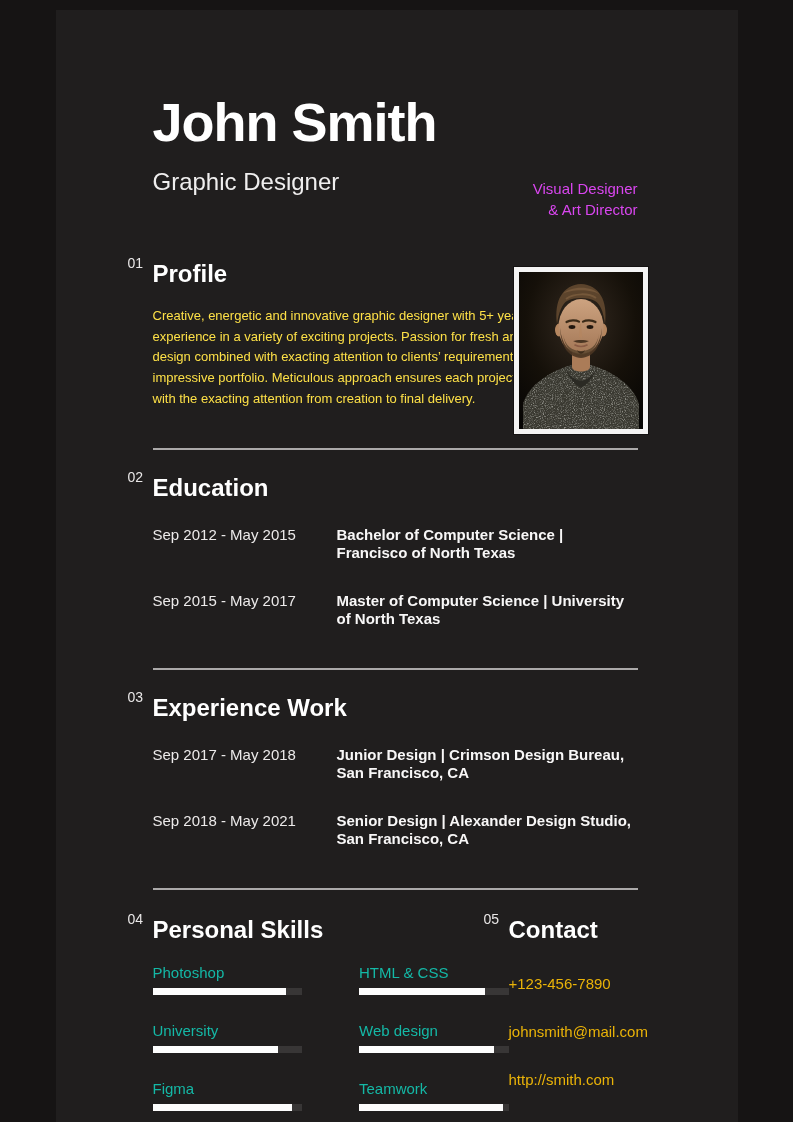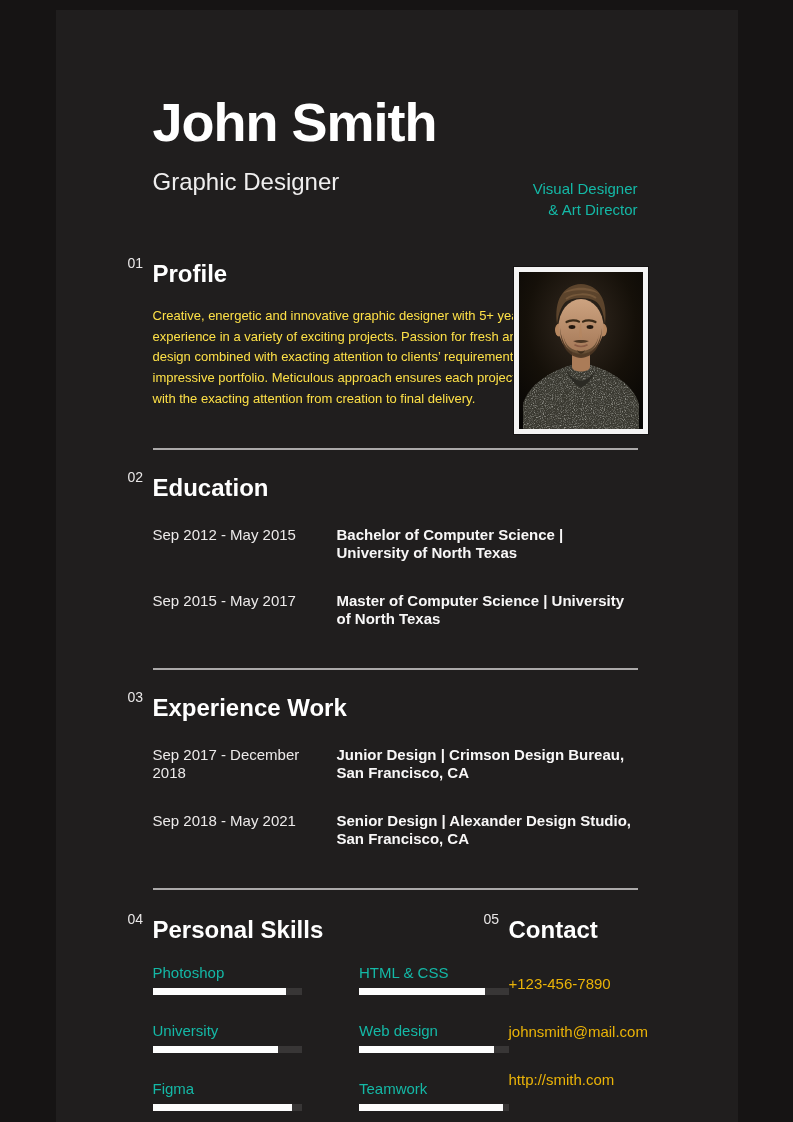--- a/index.html
+++ b/index.html
@@ -17,21 +17,21 @@
   
   .name{
     font-size:54px;line-height:1;font-weight:700;color:#ffffff;
     letter-spacing:-1px;margin:0;
   }
   .subtitle{
     font-size:24px;font-weight:400;color:#efeeee;margin-top:19px;
   }
   .side-title{
     position:absolute;top:168px;right:100px;
-    text-align:right;font-size:15px;line-height:21px;color:#14b8a6;
+    text-align:right;font-size:15px;line-height:21px;color:#d946ef;
   }
   
   .section{position:relative;}
   .sec-head{position:relative;margin:0;}
   .sec-num{
     position:absolute;left:-25px;top:-5px;
     font-size:14px;font-weight:400;color:#e9e7e7;text-align:center;
   }
   .sec-title{
     font-size:24px;font-weight:700;color:#ffffff;margin:0;letter-spacing:0;
@@ -152,37 +152,37 @@
 
   <hr class="divider">
 
   <div class="section timeline">
     <div class="sec-head">
       <span class="sec-num">02</span>
       <h2 class="sec-title">Education</h2>
     </div>
     <div class="t-row">
       <div class="t-dates">Sep 2012 - May 2015</div>
-      <div class="t-desc">Bachelor of Computer Science | University of North Texas</div>
+      <div class="t-desc">Bachelor of Computer Science | Francisco of North Texas</div>
     </div>
     <div class="t-row">
       <div class="t-dates">Sep 2015 - May 2017</div>
       <div class="t-desc">Master of Computer Science | University of North Texas</div>
     </div>
   </div>
 
   <hr class="divider" style="margin-top:40px">
 
   <div class="section timeline">
     <div class="sec-head">
       <span class="sec-num">03</span>
       <h2 class="sec-title">Experience Work</h2>
     </div>
     <div class="t-row">
-      <div class="t-dates">Sep 2017 - December 2018</div>
+      <div class="t-dates">Sep 2017 - May 2018</div>
       <div class="t-desc">Junior Design | Crimson Design Bureau, San Francisco, CA</div>
     </div>
     <div class="t-row">
       <div class="t-dates">Sep 2018 - May 2021</div>
       <div class="t-desc">Senior Design | Alexander Design Studio, San Francisco, CA</div>
     </div>
   </div>
 
   <hr class="divider" style="margin-top:40px">
 

